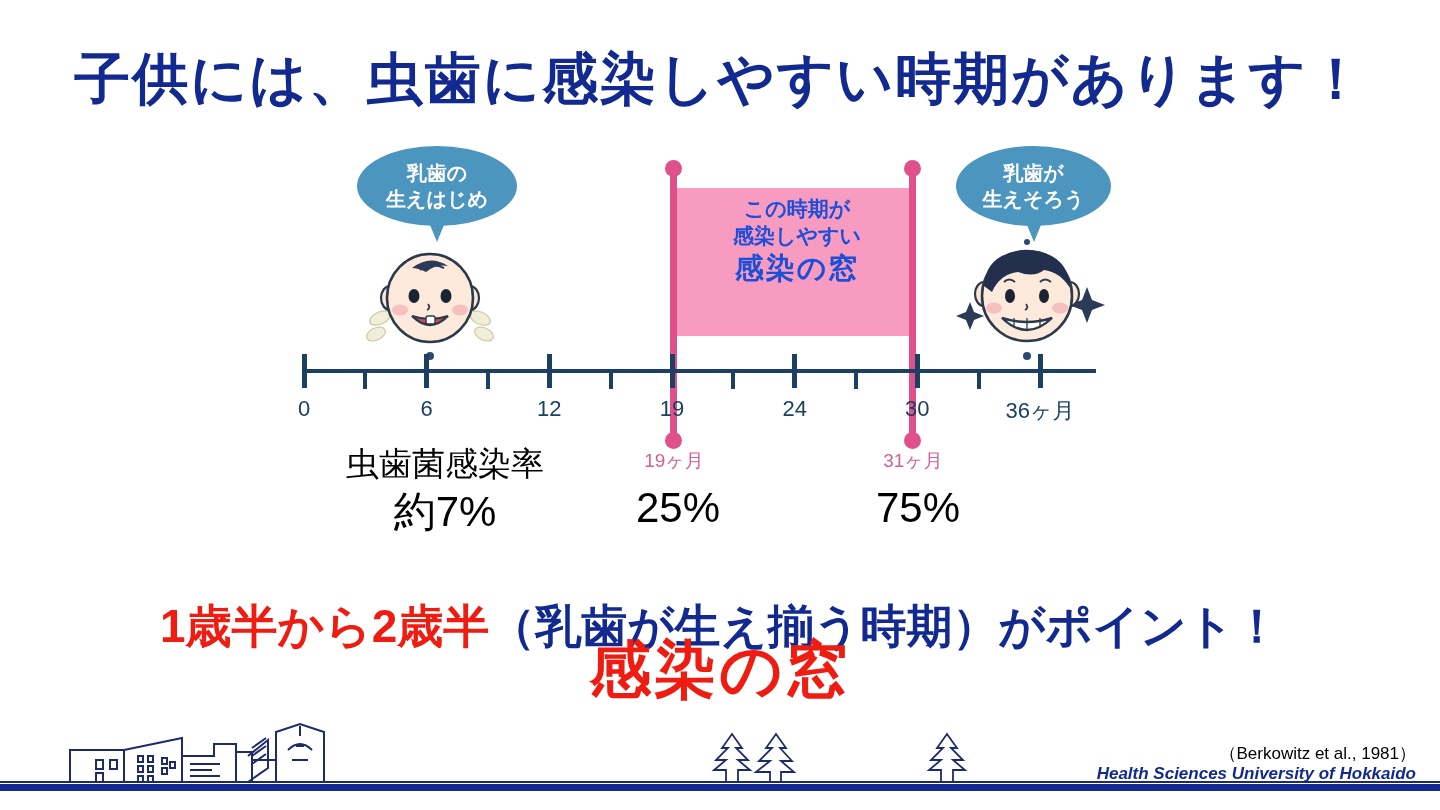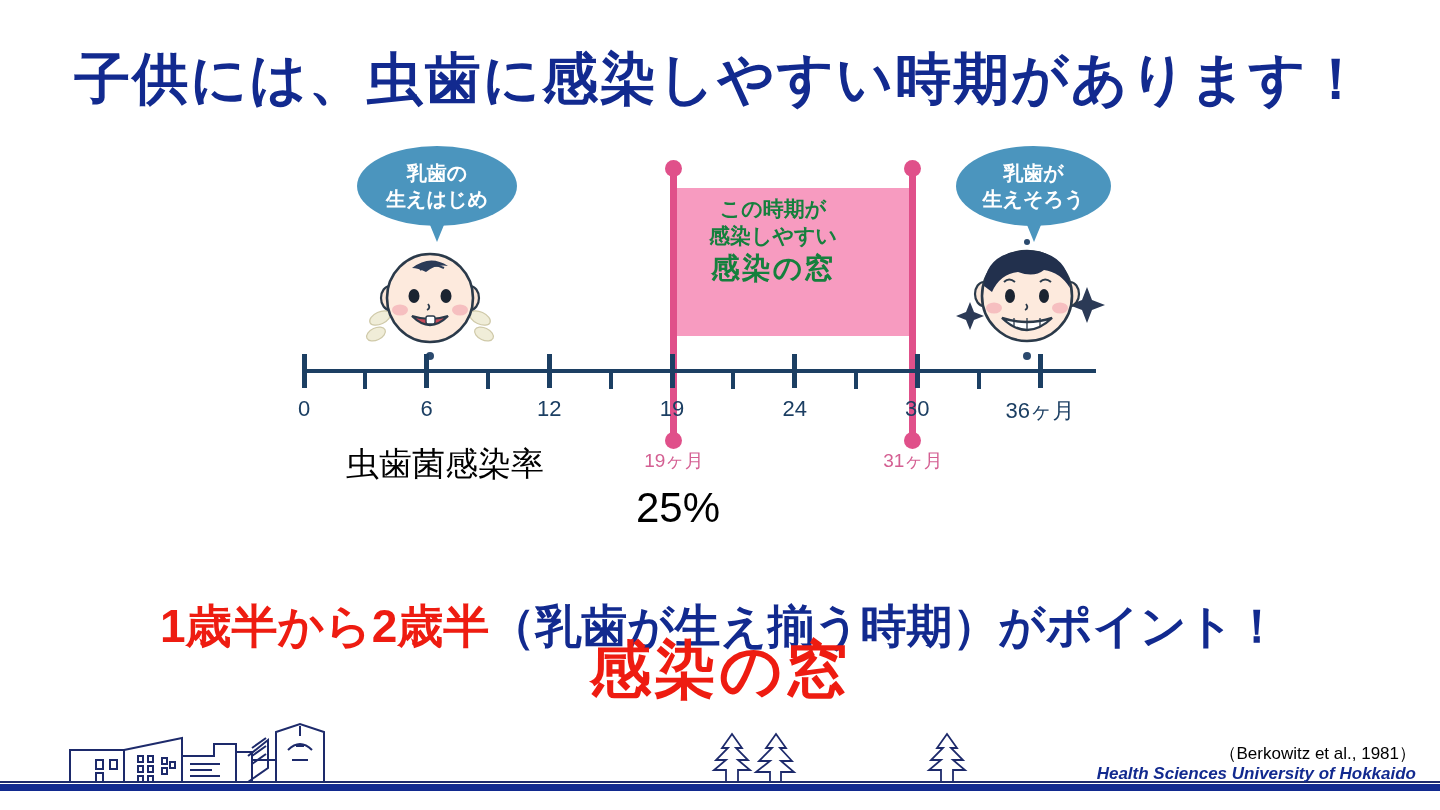--- a/index.html
+++ b/index.html
@@ -81,25 +81,25 @@
   #window-band {
     position: absolute;
     left: 674px;
     top: 188px;
     width: 242px;
     height: 148px;
     background: #f79bc0;
   }
   #window-text {
     position: absolute;
-    left: 652px;
+    left: 676px;
     top: 196px;
     width: 242px;
     text-align: center;
-    color: #15803d;
+    color: #1d4ed8;
     line-height: 1.28;
   }
   #window-text .l1, #window-text .l2 { font-size: 21px; font-weight: bold; }
   #window-text .l3 { font-size: 29px; font-weight: bold; letter-spacing: 2px; }
 
   .vline {
     position: absolute;
     width: 7px;
     background: #e0508a;
     top: 170px;
@@ -345,21 +345,23 @@
       <div class="tick minor" style="left: 608.667px;"></div>
       <div class="tick minor" style="left: 731.333px;"></div>
       <div class="tick minor" style="left: 854px;"></div>
       <div class="tick minor" style="left: 976.667px;"></div>
     </div>
 
   <div class="month-note" id="month-note-left">19ヶ月</div>
   <div class="month-note" id="month-note-right">31ヶ月</div>
 
   <div id="rate-caption">虫歯菌感染率</div>
+  <div class="rate-value" id="rate-0">約7%</div>
   <div class="rate-value" id="rate-19">25%</div>
+  <div class="rate-value" id="rate-31">75%</div>
 
   <div id="point-line">
     <span class="red">1歳半から2歳半</span><span class="blue">（乳歯が生え揃う時期）がポイント！</span>
   </div>
   <div id="window-headline">感染の窓</div>
 
   <svg id="footer-art" viewBox="0 0 1440 70">
     <g fill="none" stroke="#1d2a6b" stroke-width="2">
       <path d="M70 66 L70 34 L124 34 L124 66"></path>
       <path d="M124 34 L182 22 L182 66"></path>

